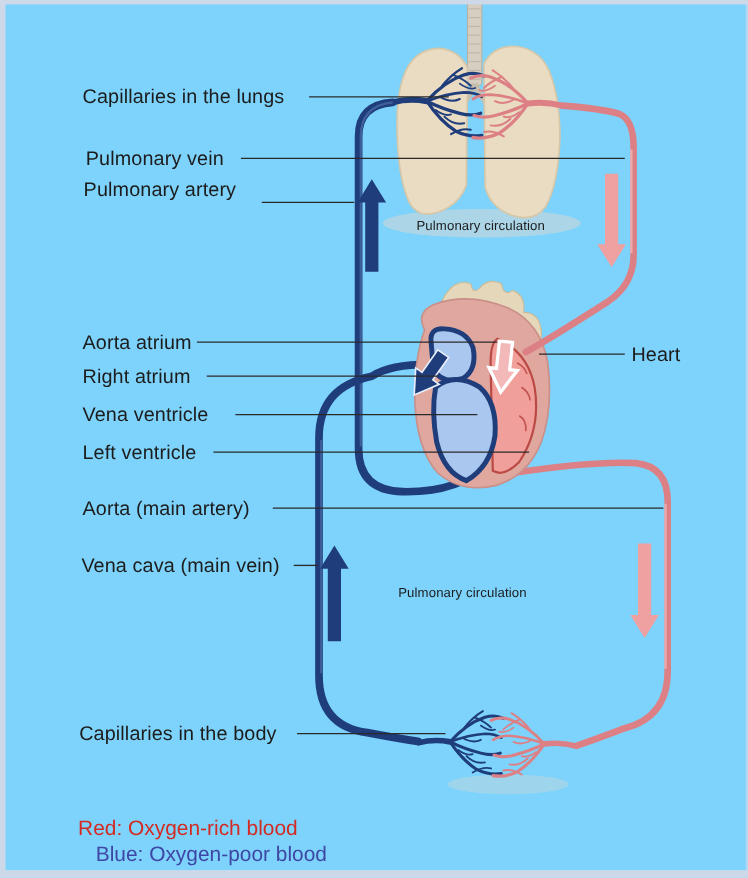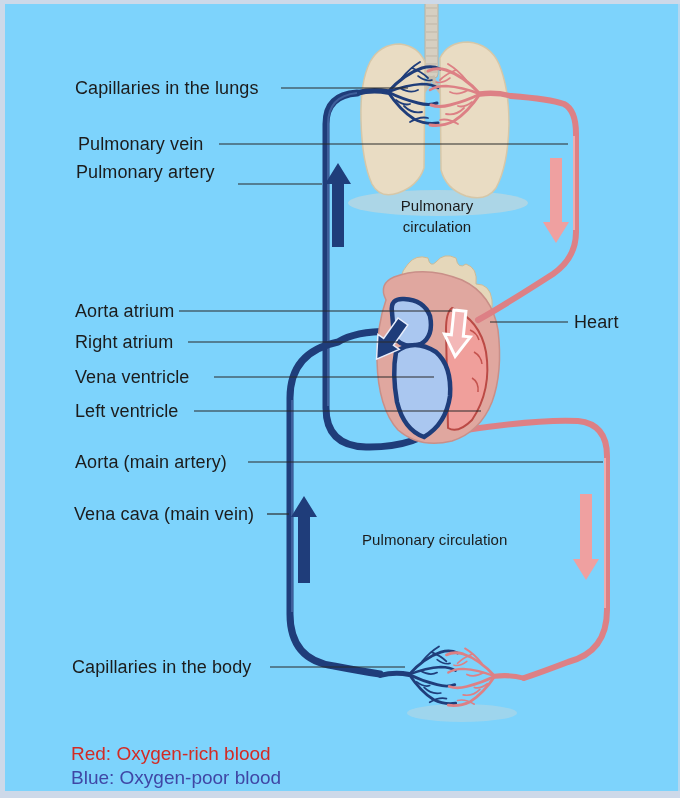--- a/index.html
+++ b/index.html
@@ -10,21 +10,21 @@
   .edge{position:absolute;background:var(--c-frame-border,#cdd9e9);}
   .edge.top{left:0;top:0;width:680px;height:4px;}
   .edge.left{left:0;top:0;width:5px;height:798px;}
   .edge.bottom{left:0;bottom:0;width:680px;height:7px;}
   .edge.right{right:0;top:0;width:2px;height:798px;opacity:.7;}
   svg.diagram{position:absolute;left:0;top:0;}
   .lbl{
     position:absolute;font-size:18px;line-height:20px;color:var(--c-label-ink,#1c1c1c);
     white-space:nowrap;letter-spacing:.1px;
   }
-  .lbl.big{font-size:15px;line-height:21px;}
+  .lbl.big{font-size:12px;line-height:21px;}
   .lbl.center{text-align:center;white-space:normal;}
   .legend-line{position:absolute;font-size:19px;line-height:22px;white-space:nowrap;margin-top:23px;}
   .legend-red{color:var(--c-legend-red,#d32b24);}
   .legend-blue{color:var(--c-legend-blue,#3f47a5);}
   
   .navy-stroke{stroke:var(--c-navy,#1f3d7a);fill:none;stroke-linecap:round;}
   .redv-stroke{stroke:var(--c-vessel-red,#dd8085);fill:none;stroke-linecap:round;}
   .navy-fill{fill:var(--c-navy,#1f3d7a);}
   .pink-fill{fill:var(--c-arrow-pink,#f0a2a2);}
   .leader{stroke:var(--c-leader-line,#2a2a2a);stroke-width:1.2;}
@@ -161,19 +161,19 @@
   <div class="lbl" style="left:75px;top:332px">Right atrium</div>
   <div class="lbl" style="left:75px;top:367px">Vena ventricle</div>
   <div class="lbl" style="left:75px;top:401px">Left ventricle</div>
   <div class="lbl" style="left:574px;top:312px">Heart</div>
   <div class="lbl" style="left:75px;top:452px">Aorta (main artery)</div>
   <div class="lbl" style="left:74px;top:504px">Vena cava (main vein)</div>
   <div class="lbl big" style="left:362px;top:529px">Pulmonary circulation</div>
   <div class="lbl" style="left:72px;top:657px">Capillaries in the body</div>
 
   <div class="legend-line legend-red" style="left:71px;top:720px">Red: Oxygen-rich blood</div>
-  <div class="legend-line legend-blue" style="left:71px;top:744px">Blue: Oxygen-poor blood</div>
+  <div class="legend-line legend-blue" style="left:87px;top:744px">Blue: Oxygen-poor blood</div>
 
   <div class="edge top"></div>
   <div class="edge left"></div>
   <div class="edge bottom"></div>
   <div class="edge right"></div>
 </div>
 
 </body></html>

